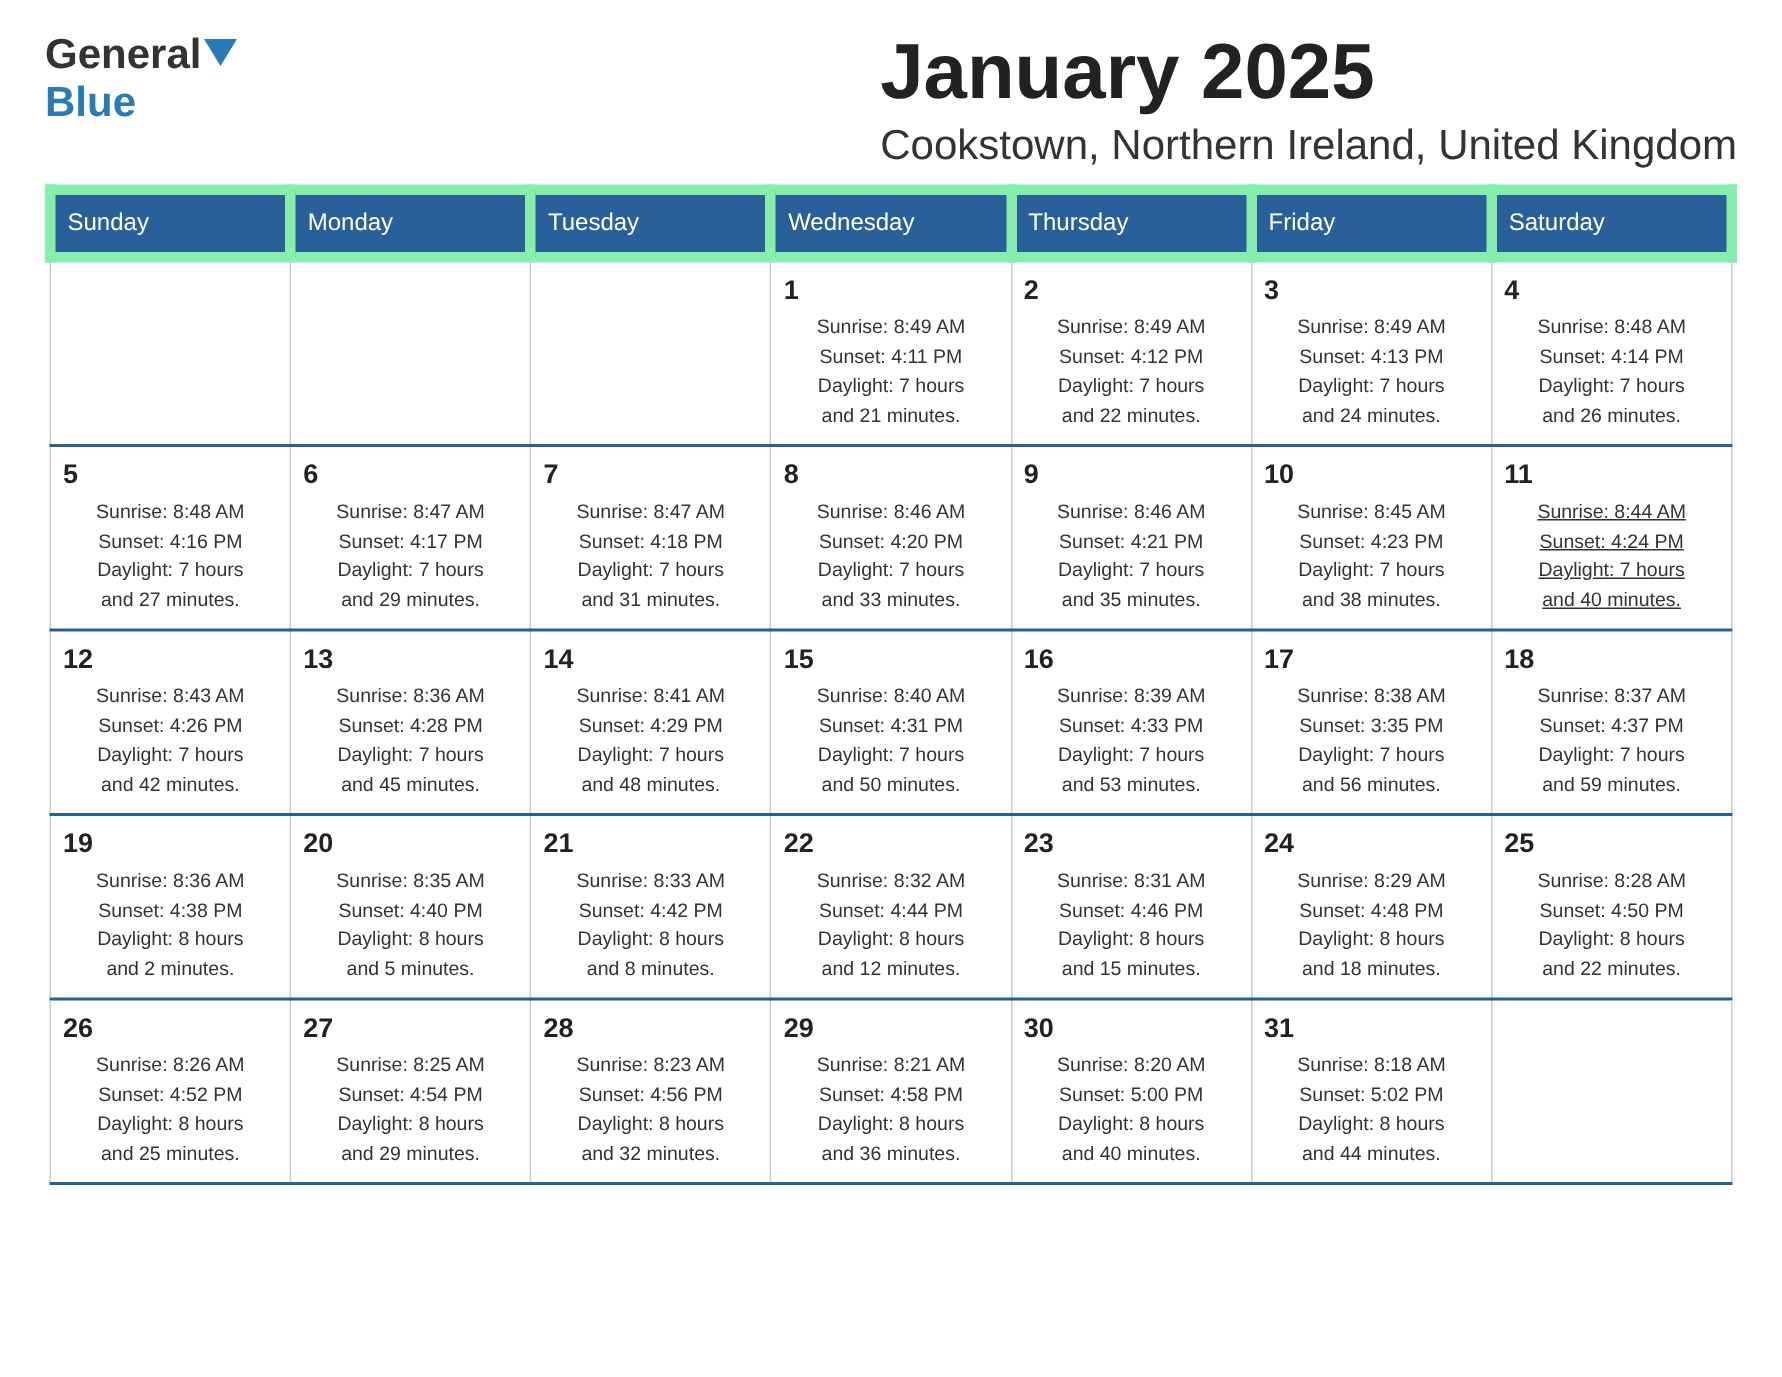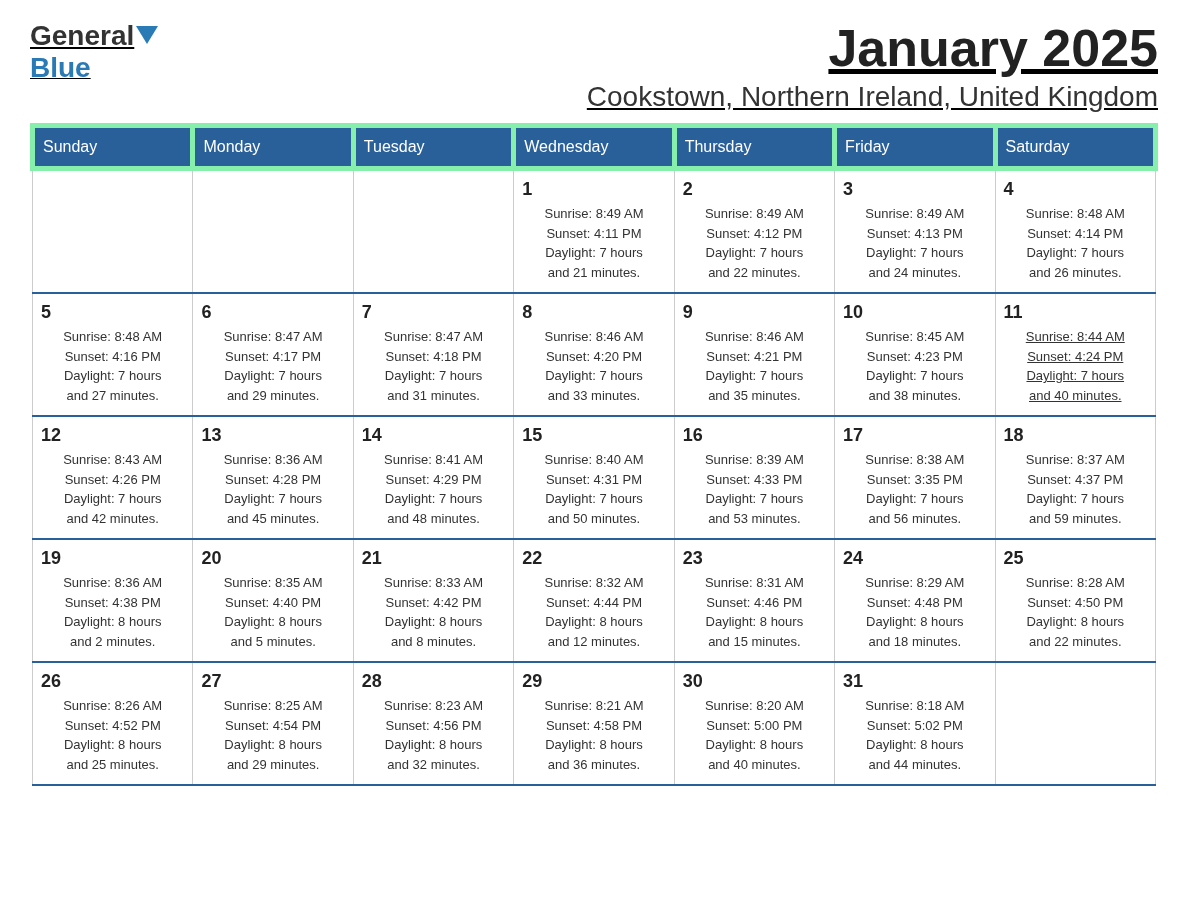--- a/index.html
+++ b/index.html
@@ -8,24 +8,22 @@
       background: #fff;
       padding: 20px 30px;
       width: 1188px;
       min-height: 918px;
     }
     .header {
       display: flex;
       justify-content: space-between;
       align-items: flex-start;
       margin-bottom: 1px;
-      text-decoration: underline;
     }
     .title-block {
-      text-align: right;
     }
     .title-block h1 {
       font-size: 52px;
       font-weight: bold;
       color: #222;
       line-height: 1.1;
     }
     .title-block h2 {
       font-size: 28px;
       font-weight: normal;
@@ -38,21 +36,21 @@
       margin-top: 10px;
     }
     .calendar thead tr {
       background-color: #2a6099;
     }
     .calendar thead th {
       color: #fff;
       font-size: 16px;
       font-weight: normal;
       padding: 10px 8px;
-      border: 5px solid #86efac;
+      border: 7px solid #86efac;
       text-align: left;
       width: calc(100% / 7);
     }
     .calendar tbody td {
       vertical-align: top;
       padding: 8px 8px 10px 8px;
       border: 1px solid #ccc;
       font-size: 13px;
       color: #333;
       min-height: 110px;

